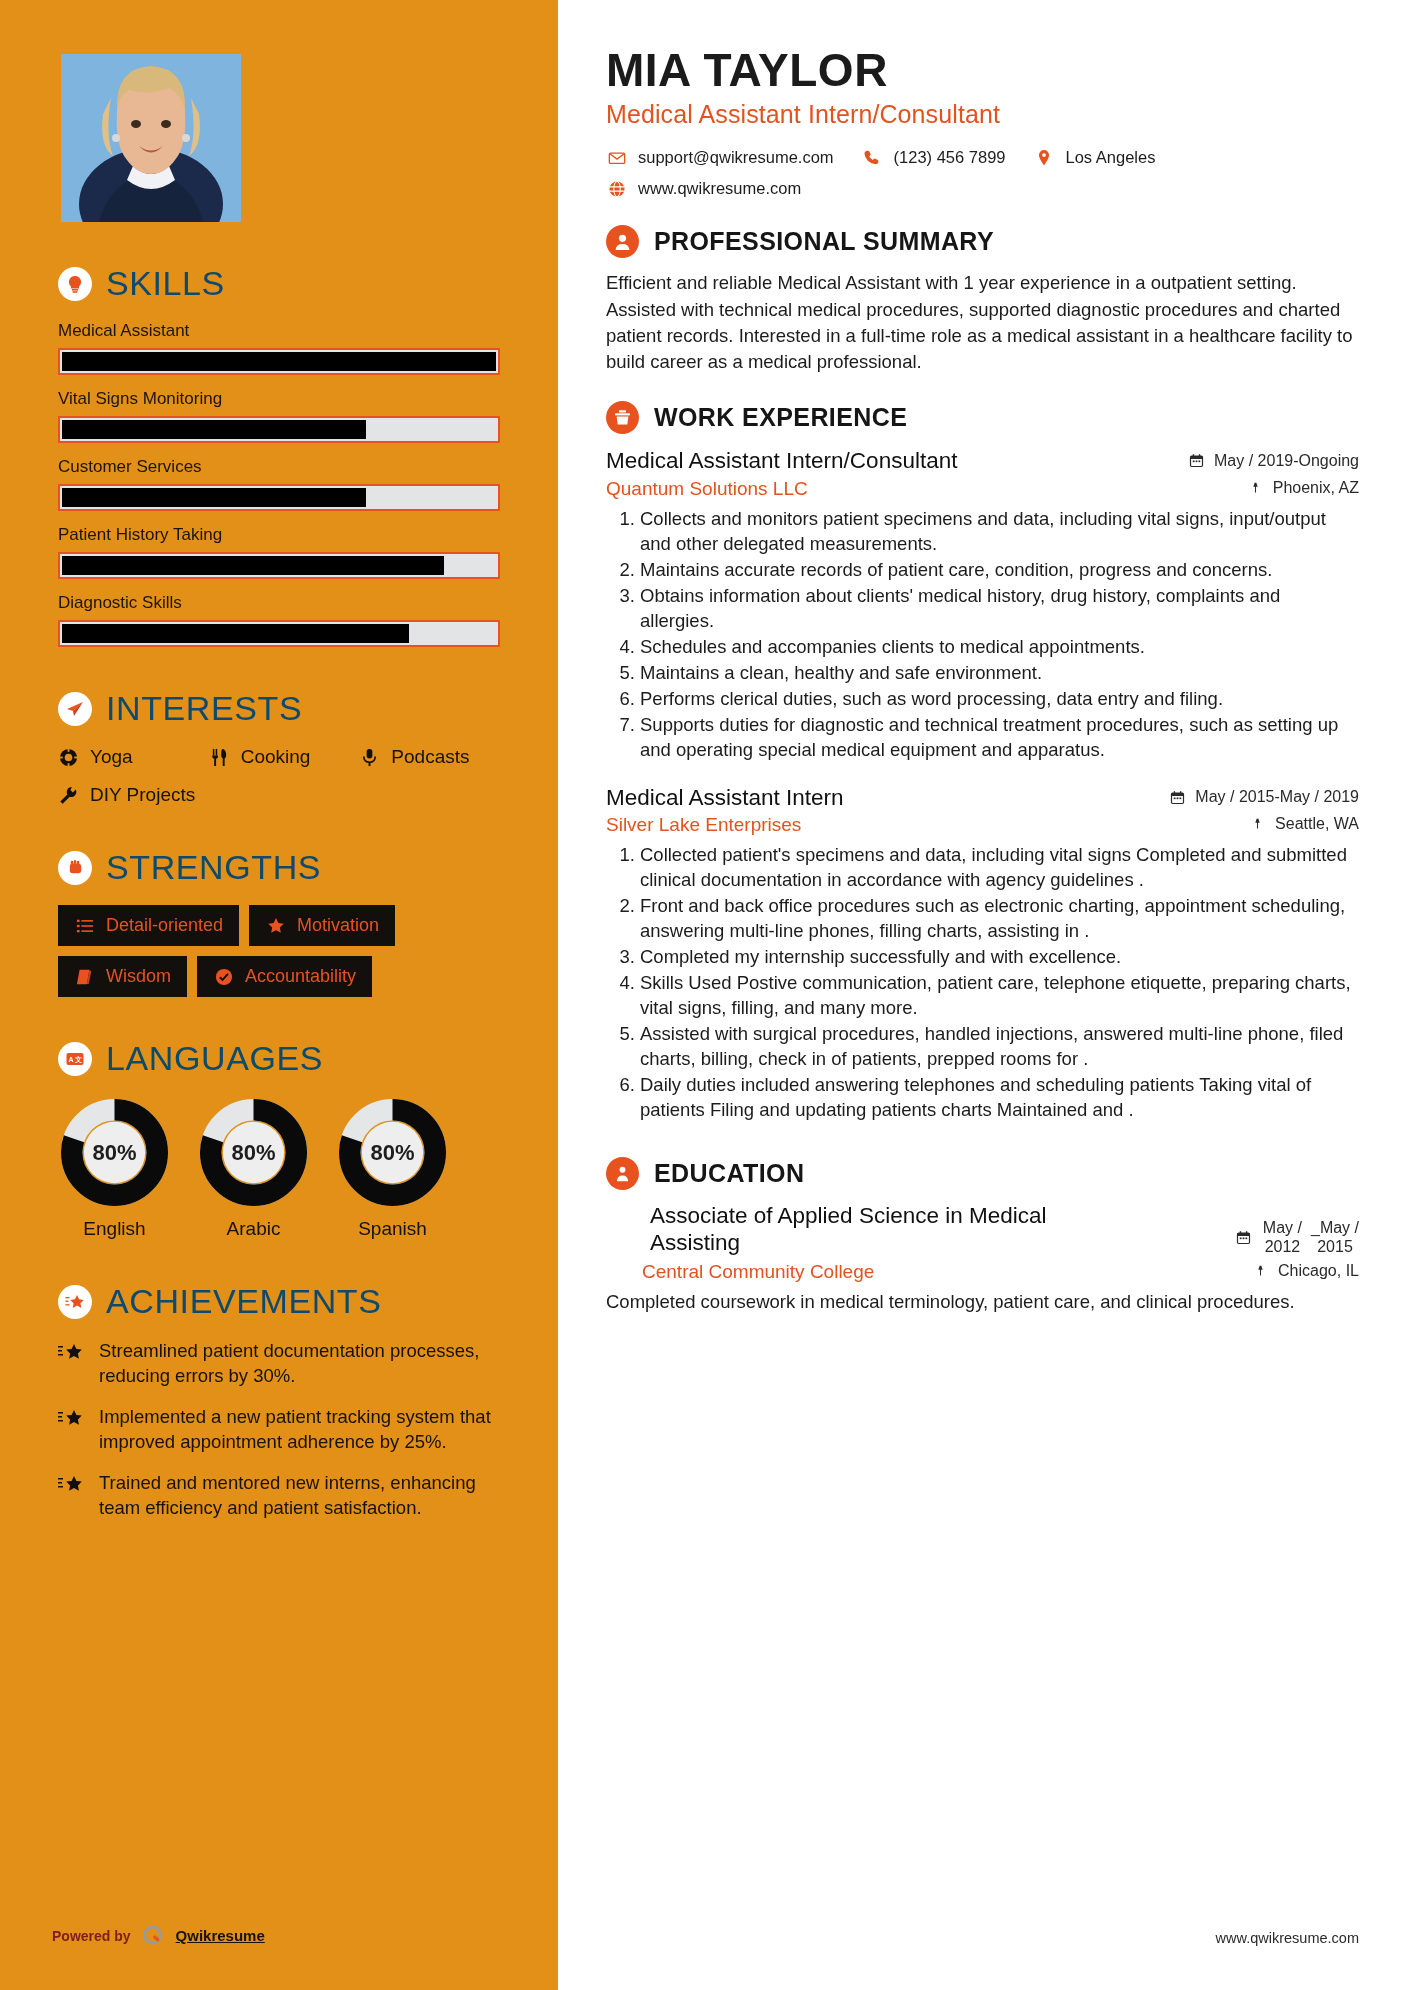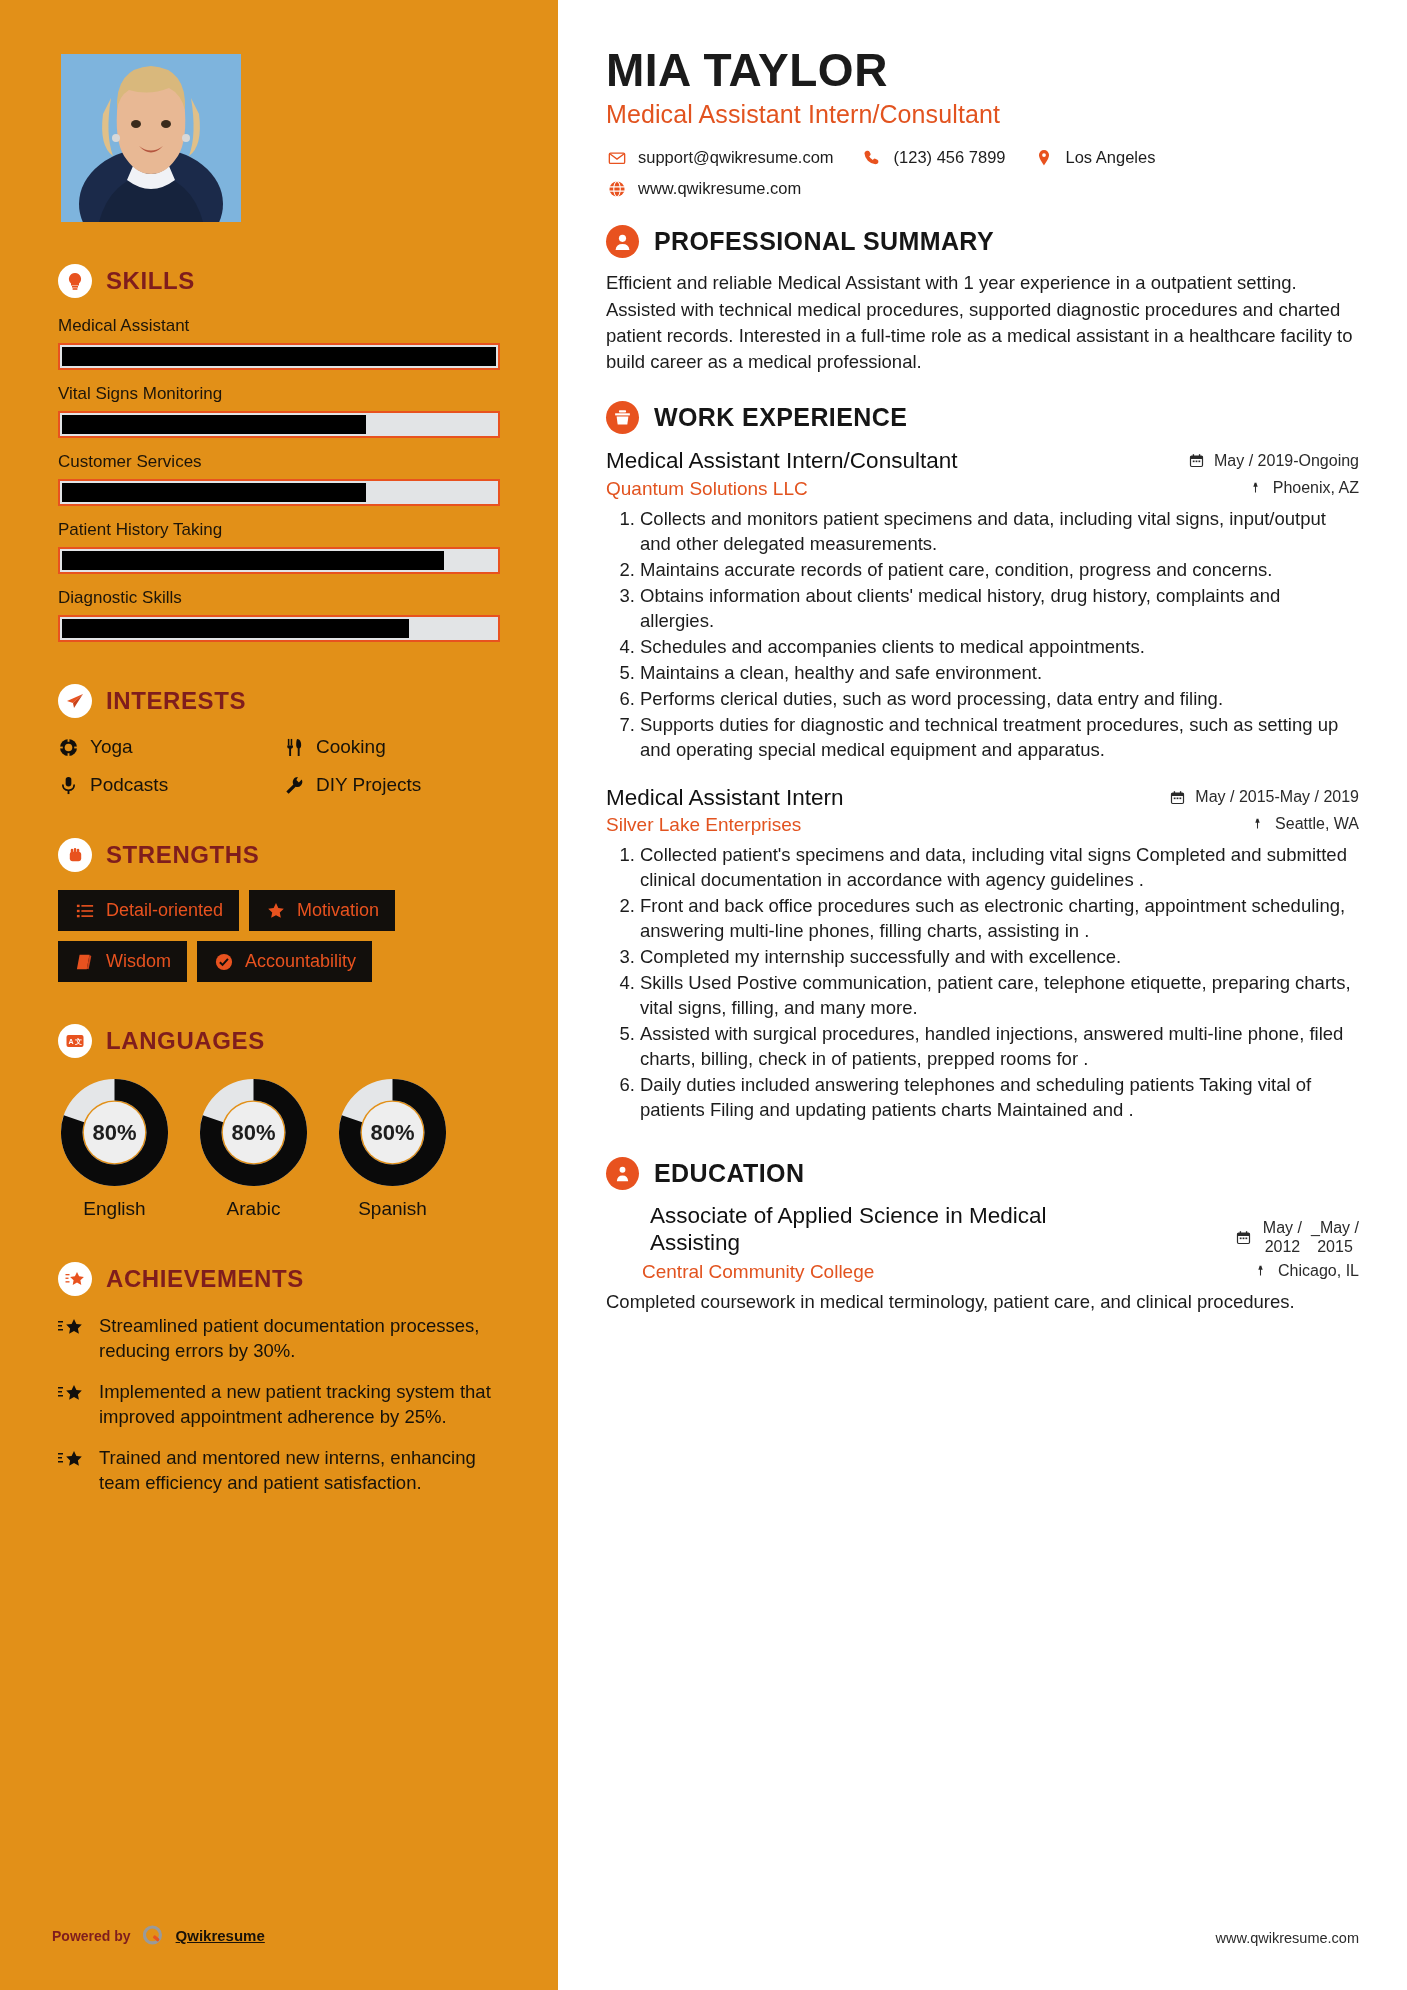--- a/index.html
+++ b/index.html
@@ -36,36 +36,36 @@
     margin-top:42px; margin-bottom:18px;
   }
   .sec-badge {
     width:34px; height:34px; border-radius:50%;
     background:#ffffff;
     display:flex; align-items:center; justify-content:center;
     flex-shrink:0;
   }
   .sec-badge svg { display:block; }
   .sec-title {
-    font-size:24px; font-weight:bold; color:#7f1d1d;
+    font-size:34px; font-weight:normal; color:#0c4a6e;
     letter-spacing:0.6px;
   }
 
   
   .skill { margin-bottom:14px; }
   .skill-name { font-size:17px; color:#1d1509; margin-bottom:7px; }
   .bar-outer {
     height:27px; border:2px solid #e8521f; background:#e2e4e6;
     padding:2px;
   }
   .bar-fill { height:100%; background:#000000; }
 
   
   .interests-grid {
-    display:grid; grid-template-columns:1fr 1fr;
+    display:grid; grid-template-columns:1fr 1fr 1fr;
     row-gap:16px; column-gap:10px;
     margin-top:4px;
   }
   .interest { display:flex; align-items:center; gap:11px; }
   .interest-label { font-size:19px; color:#17120a; }
   .ico { width:21px; height:21px; display:flex; align-items:center; justify-content:center; flex-shrink:0; }
   .ico svg { display:block; }
 
   
   .str-wrap { display:flex; flex-wrap:wrap; gap:10px; margin-top:2px; }

